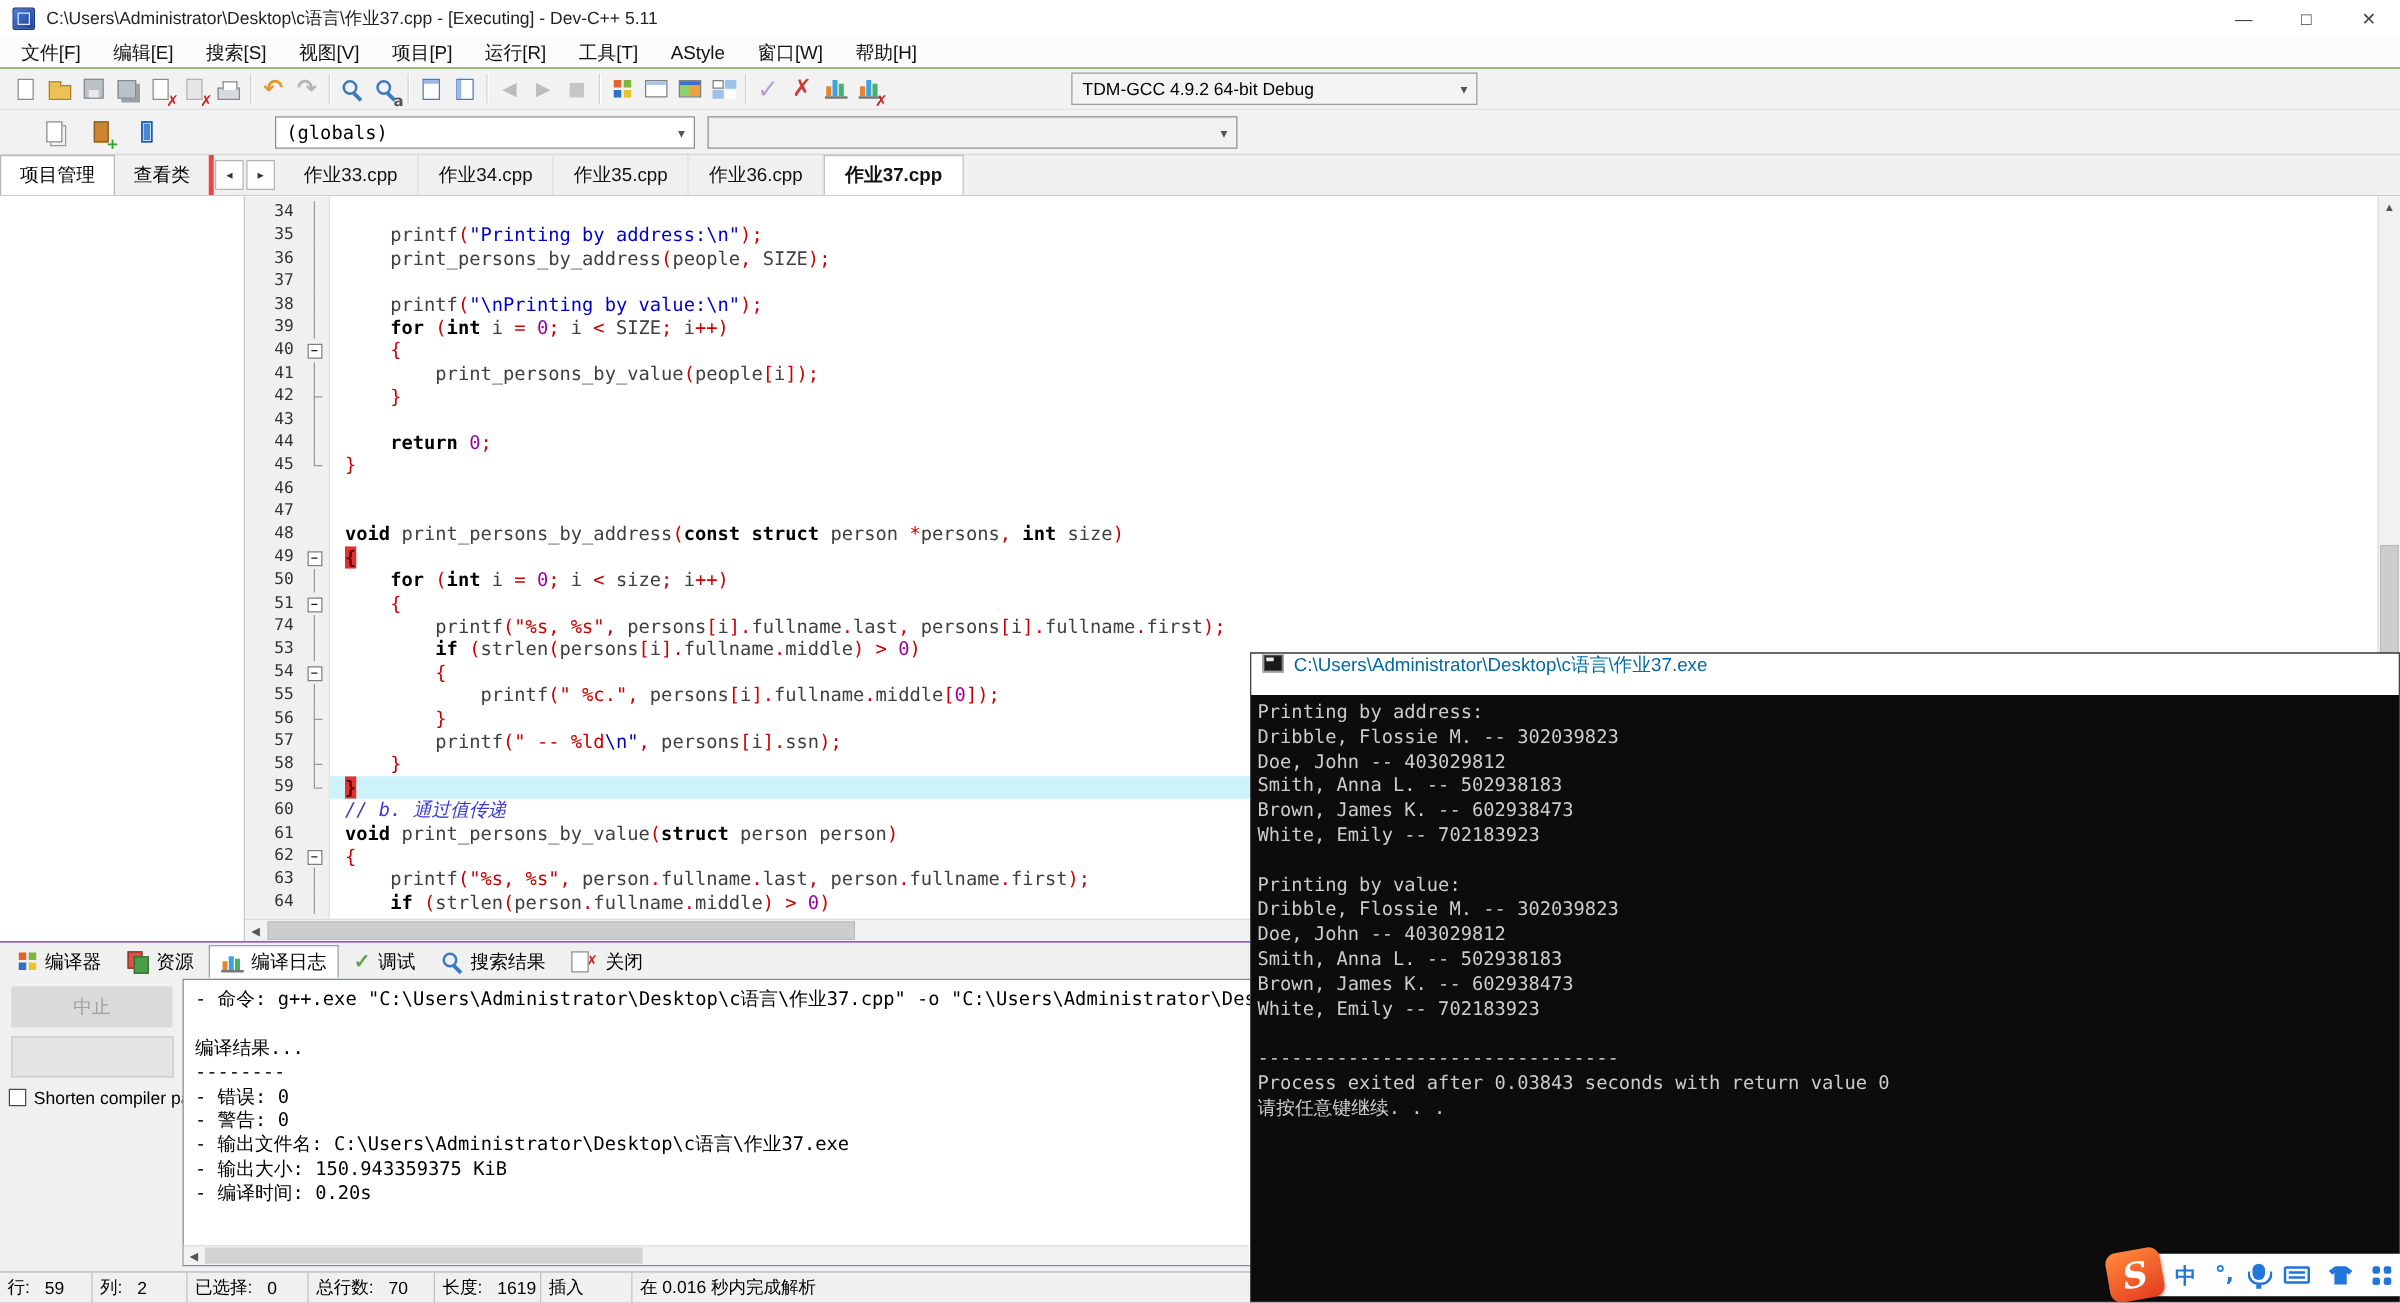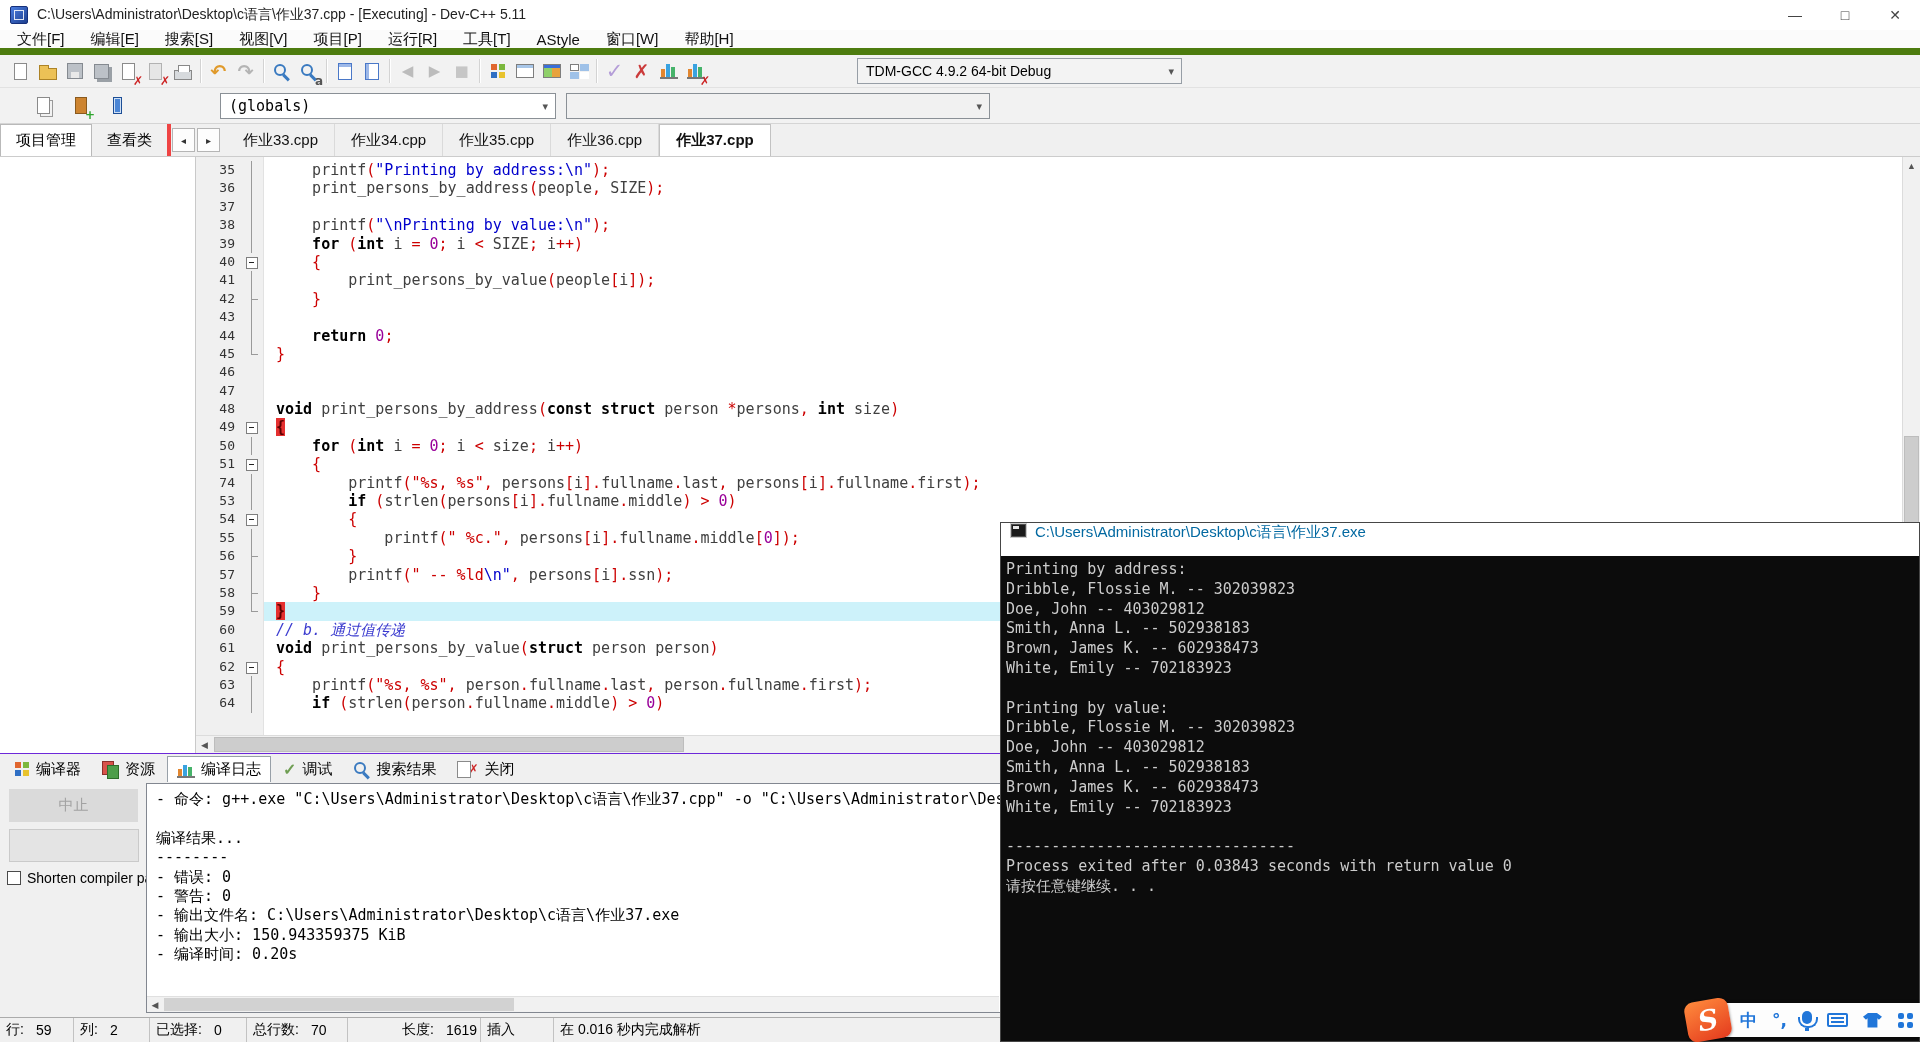--- a/index.html
+++ b/index.html
@@ -8,21 +8,21 @@
 
   
   .titlebar{height:30px;background:#ffffff;display:flex;align-items:center;padding-left:10px;gap:9px}
   .dev-icon{width:18px;height:18px;flex:none;background:linear-gradient(135deg,#4a7de0,#1e3f8f);border:1px solid #16307a;border-radius:2px;position:relative}
   .dev-icon::after{content:"";position:absolute;inset:3px;border:1px solid rgba(255,255,255,.85)}
   .title-text{font-size:14px;color:#222}
   .win-ctrls{margin-left:auto;display:flex;height:100%}
   .wc{width:50px;display:flex;align-items:center;justify-content:center;font-size:14px;color:#444}
 
   
-  .menubar{height:25px;background:#fbfbfb;display:flex;align-items:center;padding-left:4px;border-bottom:7px solid #4d7c0f}
+  .menubar{height:25px;background:#fbfbfb;display:flex;align-items:center;padding-left:4px;border-bottom:1px solid #4d7c0f}
   .mi{padding:0 13px;font-size:15px;color:#111;height:100%;display:flex;align-items:center}
 
   
   .toolbar1{height:33px;background:#f2f2f2;display:flex;align-items:center;padding-left:7px;position:relative;border-bottom:1px solid #e2e2e2}
   .toolbar2{height:36px;background:#f2f2f2;position:relative;border-bottom:1px solid #d5d5d5;display:flex;align-items:center}
   .tb-group{display:flex;align-items:center}
   .tb-sep{width:1px;align-self:stretch;margin:4px 4px;background:#d3d3d3;box-shadow:1px 0 0 #fff}
   .tb-btn{position:relative;width:27px;height:27px;display:flex;align-items:center;justify-content:center;flex:none}
   .tb-btn .g{font-family:"DejaVu Sans",sans-serif;font-weight:bold}
   .ov{position:absolute;right:-1px;bottom:-3px;font:bold 12px "DejaVu Sans",sans-serif}
@@ -334,20 +334,27 @@
         <span class="ed-tab active">作业37.cpp</span>
       </span>
   </div>
 
   <div class="main">
     <div class="left-panel"></div>
     <div class="editor">
       <div class="gutter-bg"></div>
       <div id="code-rows">
           <div class="row">
+            <span class="ln">34</span>
+            <span class="fold">
+              <i class="f-line"></i>
+            </span>
+            <pre></pre>
+          </div>
+          <div class="row">
             <span class="ln">35</span>
             <span class="fold">
               <i class="f-line"></i>
             </span>
             <pre><span class="tk-i">    printf</span><span class="tk-p">(</span><span class="tk-s">"Printing by address:\n"</span><span class="tk-p">);</span></pre>
           </div>
           <div class="row">
             <span class="ln">36</span>
             <span class="fold">
               <i class="f-line"></i>
@@ -618,21 +625,21 @@
         <span class="val">2</span>
       </div>
       <div class="seg" style="width: 97px;">
         <span>已选择:</span>
         <span class="val">0</span>
       </div>
       <div class="seg" style="width: 101px;">
         <span>总行数:</span>
         <span class="val">70</span>
       </div>
-      <div class="seg" style="width: 85px; margin-left: 48px;">
+      <div class="seg" style="width: 85px;">
         <span>长度:</span>
         <span class="val">1619</span>
       </div>
       <div class="seg" style="width: 73px; font-family: Liberation Mono, monospace;">
         <span>插入</span>
       </div>
       <div class="seg last">
         <span>在 0.016 秒内完成解析</span>
       </div>
     </div>

